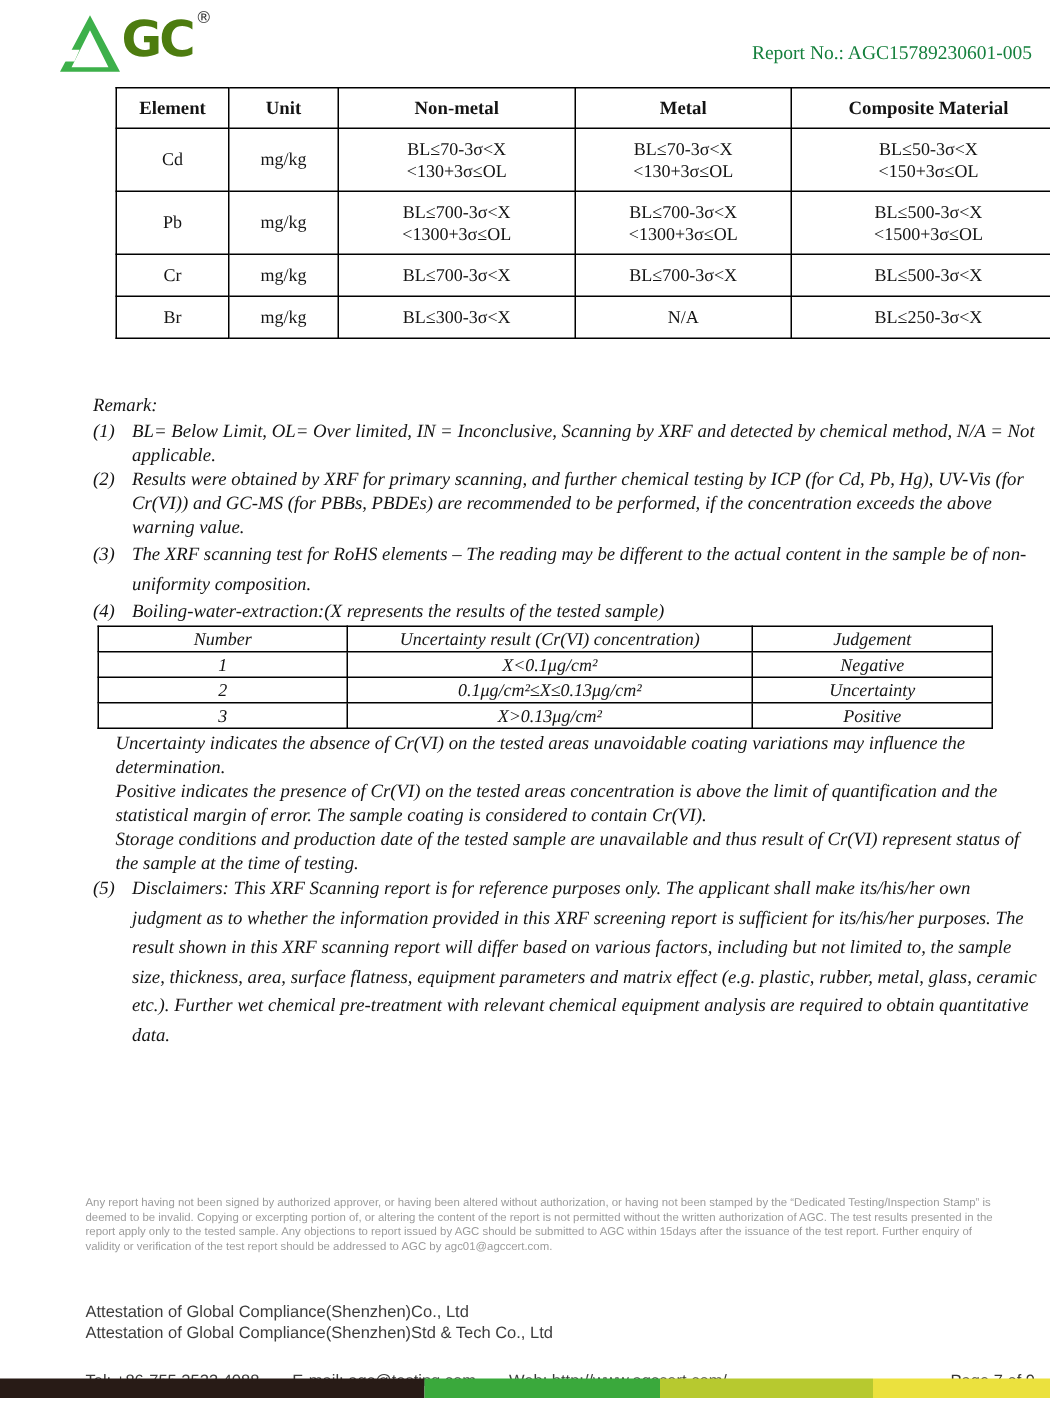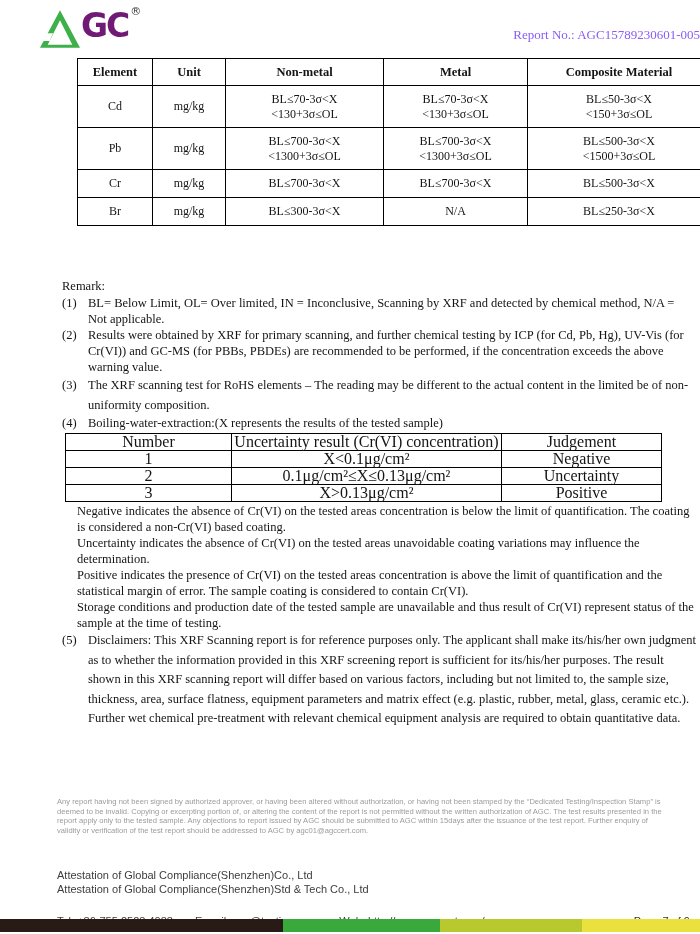--- a/index.html
+++ b/index.html
@@ -3,41 +3,41 @@
 <meta charset="utf-8">
 <style>
   html,body{margin:0;padding:0;background:#ffffff;}
   .page{position:relative;width:700px;height:934px;background:#ffffff;overflow:hidden;
         font-family:"Liberation Serif", serif;color:#141414;}
 
   
   .logo{position:absolute;left:40px;top:6px;display:flex;align-items:flex-start;height:44px;}
   .logo svg{display:block;margin-top:4px;}
   .logo-gc{font-family:"DejaVu Sans", sans-serif;font-weight:bold;font-size:33px;
-           letter-spacing:-2px;color:#701a75;line-height:40px;margin-left:1px;}
+           letter-spacing:-2px;color:#4d7c0f;line-height:40px;margin-left:1px;}
   .logo-reg{font-family:"DejaVu Sans", sans-serif;font-size:11px;color:#3a3a3a;margin-left:2px;margin-top:-1px;}
-  .report-no{position:absolute;right:0;top:27px;font-size:13px;color:#8b5cf6;}
+  .report-no{position:absolute;right:12px;top:27px;font-size:13px;color:#15803d;}
 
   
   table{border-collapse:collapse;}
   .limits{position:absolute;left:77px;top:58px;width:633px;text-align:center;font-size:12px;table-layout:fixed;}
   .limits th,.limits td{border:1px solid #000;padding:1px 2px;vertical-align:middle;}
   .limits th{font-weight:bold;height:24px;font-size:12.5px;}
   .limits tr.r2 td{height:39px;}
   .limits tr.r1 td{height:25px;}
 
   
-  .remark{position:absolute;left:62px;top:278px;width:634px;font-size:12.5px;line-height:16px;}
+  .remark{position:absolute;left:62px;top:262px;width:634px;font-size:12.5px;line-height:16px;font-style:italic;}
   .remark-title{margin:0 0 1px 0;}
   .ritem{display:flex;margin:0;}
   .rnum{flex:0 0 26px;}
   .rtext{flex:1;}
   .ritem.sp .rtext,.ritem.sp .rnum{line-height:20px;}
   .ritem.sp5 .rtext,.ritem.sp5 .rnum{line-height:19.5px;}
-  .btable{width:596px;margin:2px 0 1px 3px;text-align:center;font-size:16px;table-layout:fixed;}
+  .btable{width:596px;margin:2px 0 1px 3px;text-align:center;font-size:12px;table-layout:fixed;}
   .btable th,.btable td{border:1px solid #000;font-weight:normal;padding:0 2px;height:14.5px;}
   .notes{margin-left:15px;width:618px;}
   .notes p{margin:0;}
 
   
   .footer-legal{position:absolute;left:57px;right:30px;top:797px;margin:0;
                 font-family:Liberation Sans, sans-serif;font-size:7.6px;line-height:9.6px;color:#9b9b9b;}
   .company{position:absolute;left:57px;right:10px;top:868px;
            font-family:"Liberation Sans", sans-serif;font-size:11px;line-height:14px;color:#3d3d3d;}
   .contact-row{display:flex;align-items:baseline;margin-top:18px;}
@@ -134,21 +134,21 @@
     <div class="ritem">
       <span class="rnum">(1)</span>
       <div class="rtext">BL= Below Limit, OL= Over limited, IN = Inconclusive, Scanning by XRF and detected by chemical method, N/A = Not applicable.</div>
     </div>
     <div class="ritem">
       <span class="rnum">(2)</span>
       <div class="rtext">Results were obtained by XRF for primary scanning, and further chemical testing by ICP (for Cd, Pb, Hg), UV-Vis (for Cr(VI)) and GC-MS (for PBBs, PBDEs) are recommended to be performed, if the concentration exceeds the above warning value.</div>
     </div>
     <div class="ritem sp">
       <span class="rnum">(3)</span>
-      <div class="rtext">The XRF scanning test for RoHS elements – The reading may be different to the actual content in the limited be of non-uniformity composition.</div>
+      <div class="rtext">The XRF scanning test for RoHS elements – The reading may be different to the actual content in the sample be of non-uniformity composition.</div>
     </div>
     <div class="ritem">
       <span class="rnum">(4)</span>
       <div class="rtext">Boiling-water-extraction:(X represents the results of the tested sample)</div>
     </div>
 
     <table class="btable">
       <colgroup>
           <col style="width:166px">
           <col style="width:270px">
@@ -174,21 +174,20 @@
         </tr>
         <tr>
           <td>3</td>
           <td>X&gt;0.13μg/cm²</td>
           <td>Positive</td>
         </tr>
       </tbody>
     </table>
 
     <div class="notes">
-      <p>Negative indicates the absence of Cr(VI) on the tested areas concentration is below the limit of quantification. The coating is considered a non-Cr(VI) based coating.</p>
       <p>Uncertainty indicates the absence of Cr(VI) on the tested areas unavoidable coating variations may influence the determination.</p>
       <p>Positive indicates the presence of Cr(VI) on the tested areas concentration is above the limit of quantification and the statistical margin of error. The sample coating is considered to contain Cr(VI).</p>
       <p>Storage conditions and production date of the tested sample are unavailable and thus result of Cr(VI) represent status of the sample at the time of testing.</p>
     </div>
 
     <div class="ritem sp5">
       <span class="rnum">(5)</span>
       <div class="rtext">Disclaimers: This XRF Scanning report is for reference purposes only. The applicant shall make its/his/her own judgment as to whether the information provided in this XRF screening report is sufficient for its/his/her purposes. The result shown in this XRF scanning report will differ based on various factors, including but not limited to, the sample size, thickness, area, surface flatness, equipment parameters and matrix effect (e.g. plastic, rubber, metal, glass, ceramic etc.). Further wet chemical pre-treatment with relevant chemical equipment analysis are required to obtain quantitative data.</div>
     </div>
   </section>

